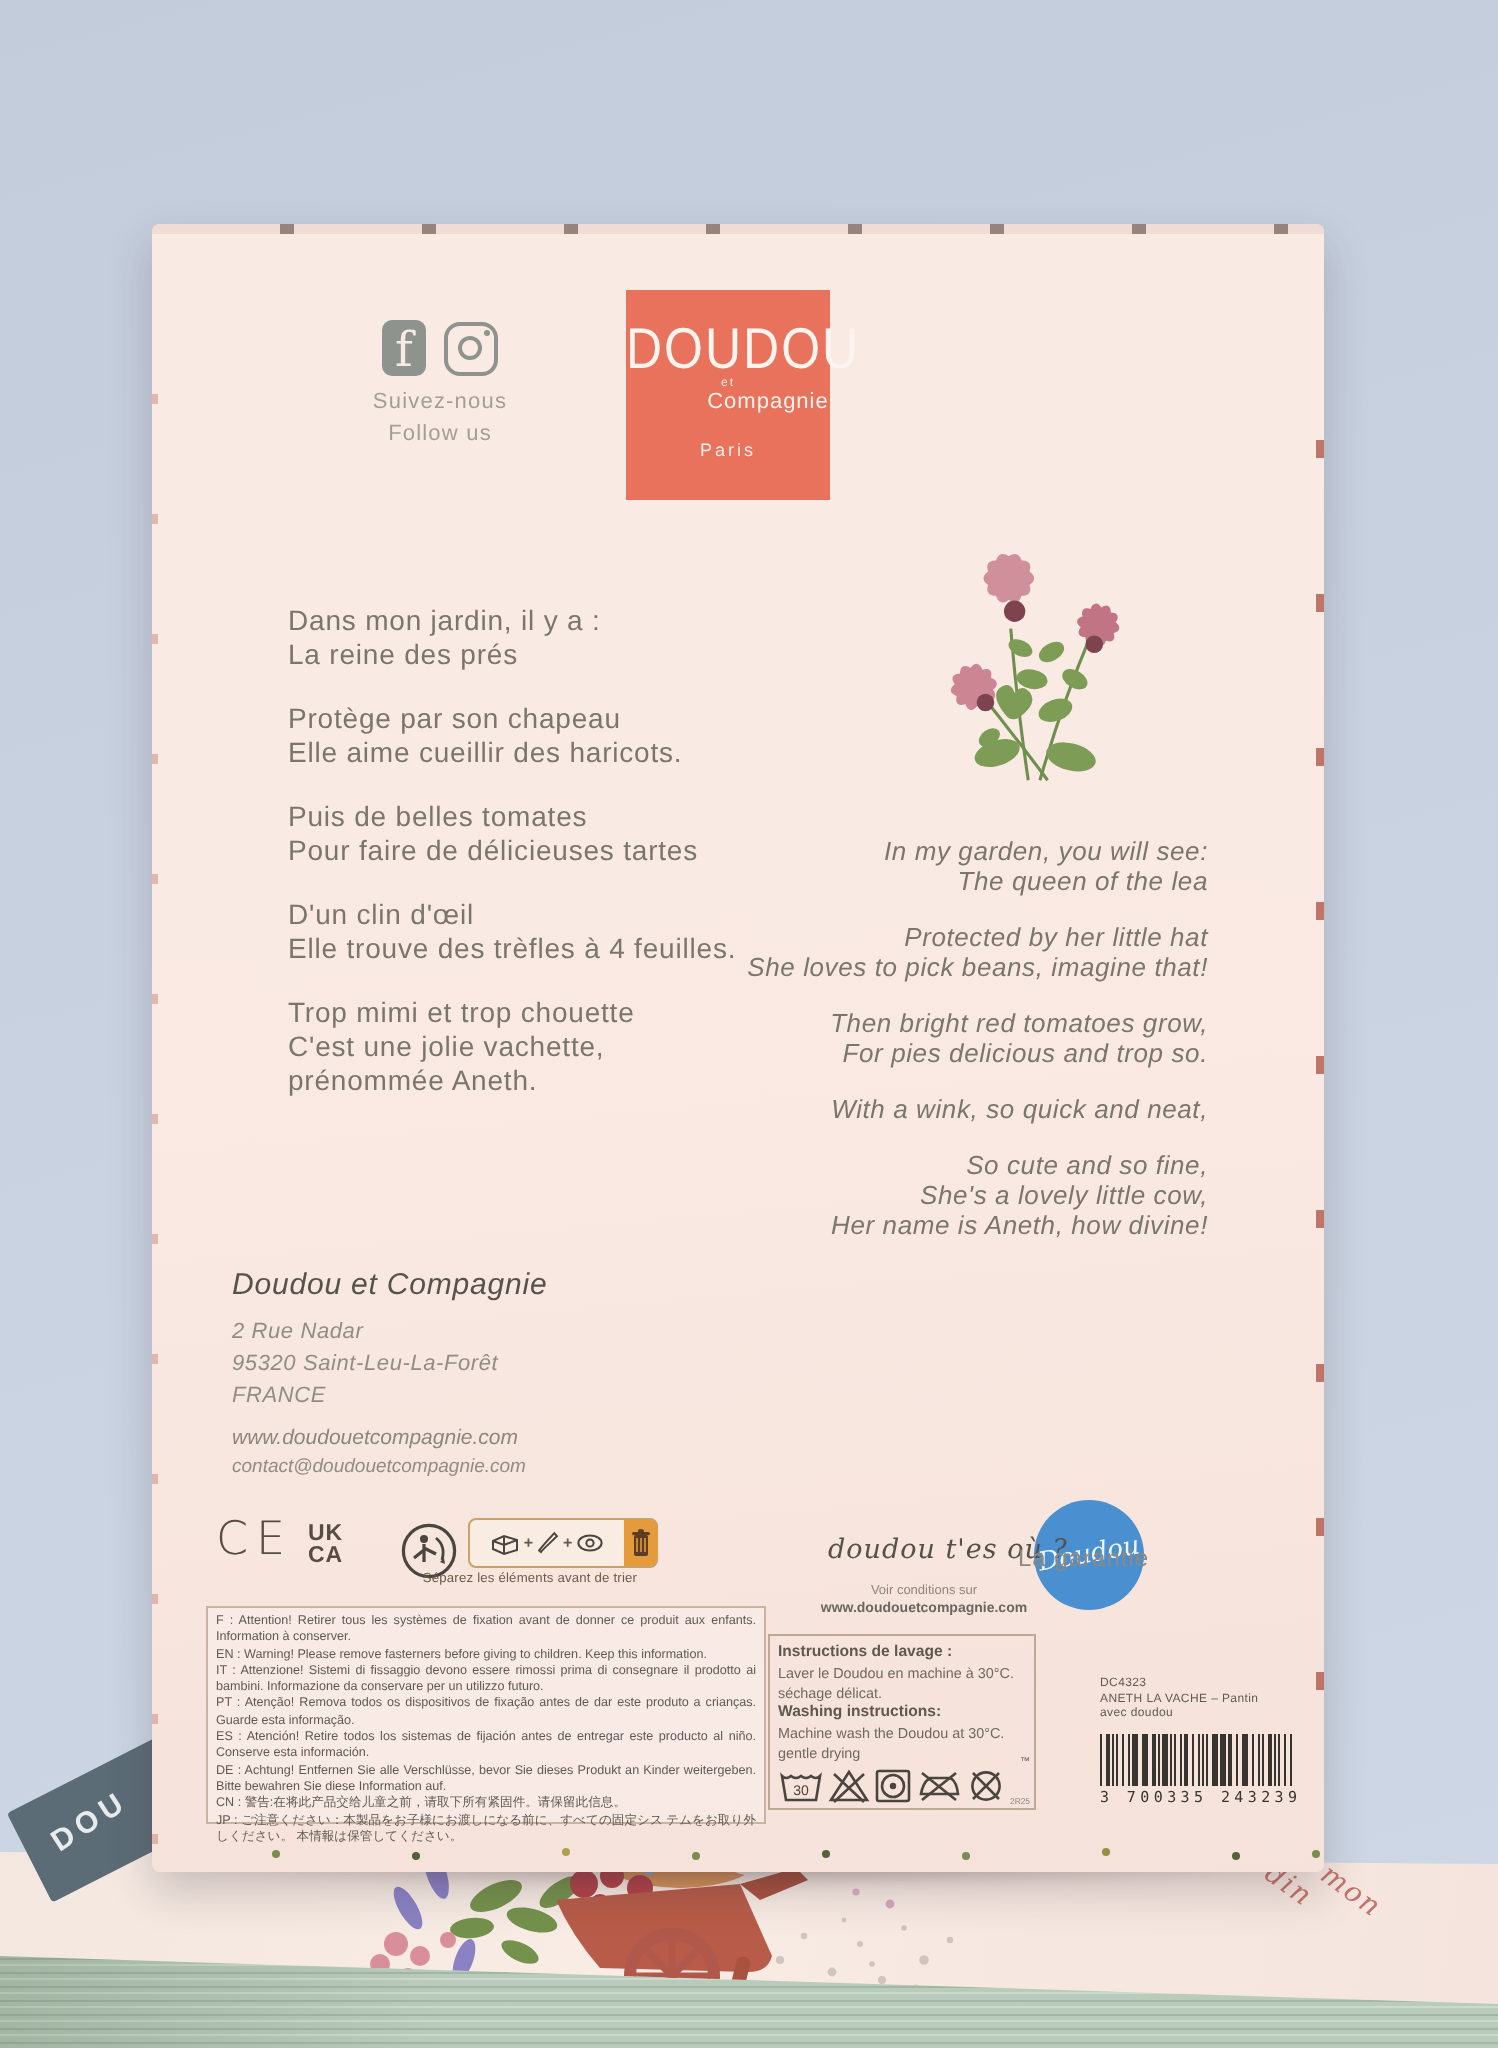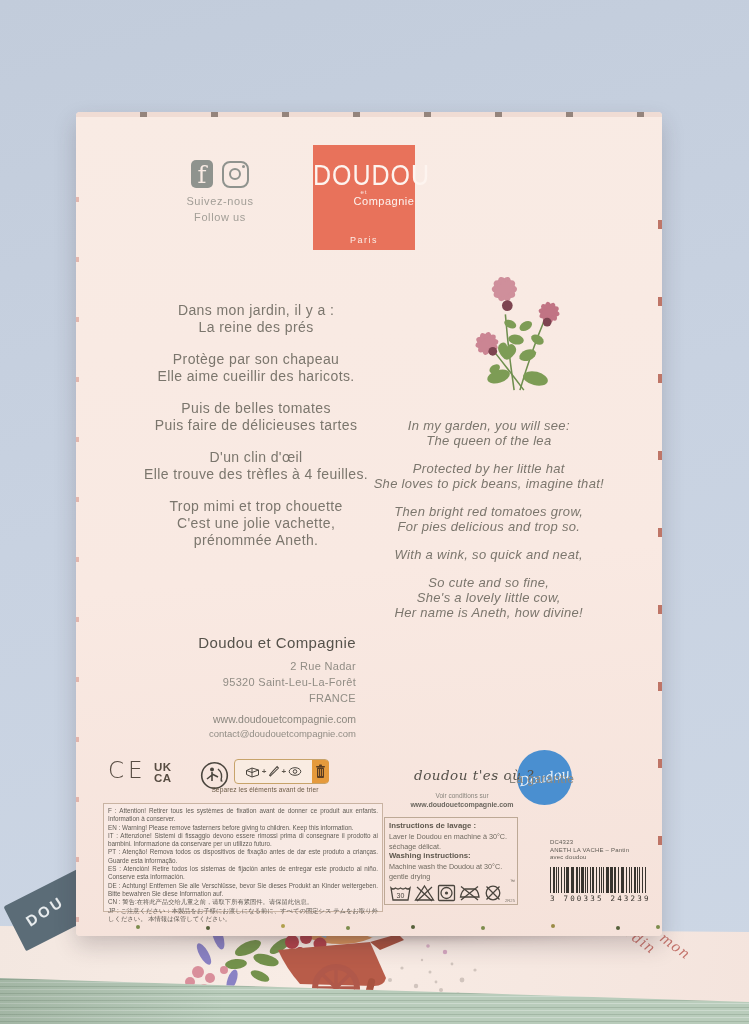--- a/index.html
+++ b/index.html
@@ -51,34 +51,34 @@
   .ig-dot{position:absolute;right:2px;top:2px;width:3px;height:3px;border-radius:50%;background:#8f938e;}
   .social-label{margin-top:7px;font-size:11px;color:#a29e97;letter-spacing:.6px;font-weight:300;}
   .social-label.second{margin-top:4px;}
 
   
   .logo{position:absolute;left:237px;top:33px;width:102px;height:105px;background:#e8725b;
     color:#fdf4ef;text-align:center;}
   .logo-top{margin-top:16px;font-size:25px;letter-spacing:1px;font-weight:300;transform:scaleY(1.15);}
   .logo-et{font-size:6px;line-height:5px;letter-spacing:1px;opacity:.9;}
   .logo-bottom{font-size:11px;font-weight:400;letter-spacing:.5px;padding-left:40px;}
-  .logo-city{margin-top:28px;font-size:9px;letter-spacing:1.5px;opacity:.95;}
+  .logo-city{margin-top:13px;font-size:9px;letter-spacing:1.5px;opacity:.95;}
 
   
   .poem{position:absolute;color:#7b766d;font-weight:300;}
-  .poem .stanza{margin-bottom:15px;text-align:center;}
+  .poem .stanza{margin-bottom:15px;}
   .poem-fr{left:68px;top:190px;font-size:14px;line-height:17px;letter-spacing:.4px;}
   .poem-en{right:58px;top:306px;font-size:13px;line-height:15px;letter-spacing:.3px;
     font-style:italic;text-align:right;}
   .poem-en .stanza{margin-bottom:13px;}
 
   .flower-illust{position:absolute;left:382px;top:146px;width:120px;height:136px;}
 
   
-  .address{position:absolute;left:40px;top:522px;width:240px;text-align:right;}
+  .address{position:absolute;left:40px;top:522px;width:240px;text-align:left;font-style:italic;}
   .addr-company{font-size:15px;color:#55524b;font-weight:500;letter-spacing:.4px;}
   .addr-line{margin-top:4px;font-size:11px;color:#918d85;font-weight:300;letter-spacing:.3px;}
   .addr-line.first{margin-top:9px;}
   .addr-web{margin-top:9px;font-size:10.5px;color:#8b877f;}
   .addr-mail{margin-top:3px;font-size:9.5px;color:#918d85;}
 
   
   .ce-mark{position:absolute;left:32px;top:645px;font-size:23px;font-weight:200;
     letter-spacing:4px;color:#574c42;font-family:"DejaVu Sans",sans-serif;}
   .ukca{position:absolute;left:78px;top:650px;font-size:11.5px;font-weight:bold;
@@ -245,21 +245,21 @@
       <div class="stanza">
         <div>Dans mon jardin, il y a :</div>
         <div>La reine des prés</div>
       </div>
       <div class="stanza">
         <div>Protège par son chapeau</div>
         <div>Elle aime cueillir des haricots.</div>
       </div>
       <div class="stanza">
         <div>Puis de belles tomates</div>
-        <div>Puis faire de délicieuses tartes</div>
+        <div>Pour faire de délicieuses tartes</div>
       </div>
       <div class="stanza">
         <div>D'un clin d'œil</div>
         <div>Elle trouve des trèfles à 4 feuilles.</div>
       </div>
       <div class="stanza">
         <div>Trop mimi et trop chouette</div>
         <div>C'est une jolie vachette,</div>
         <div>prénommée Aneth.</div>
       </div>

